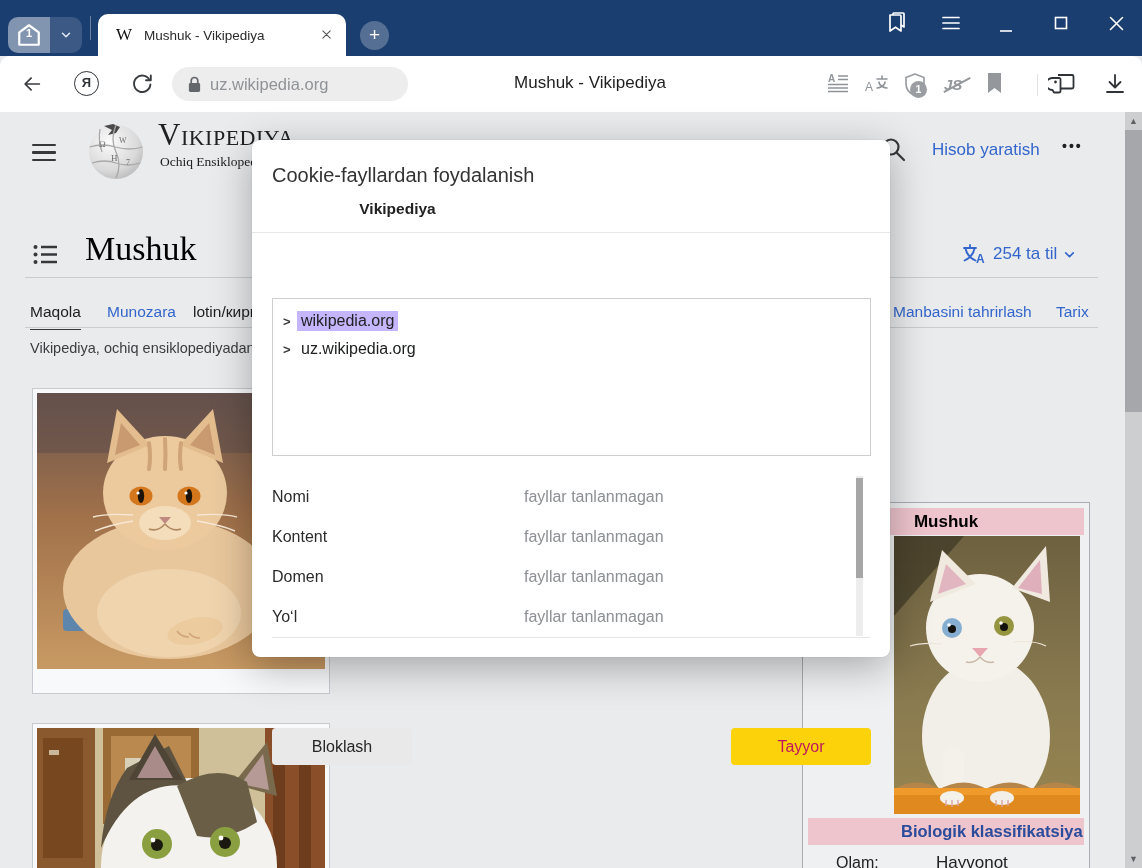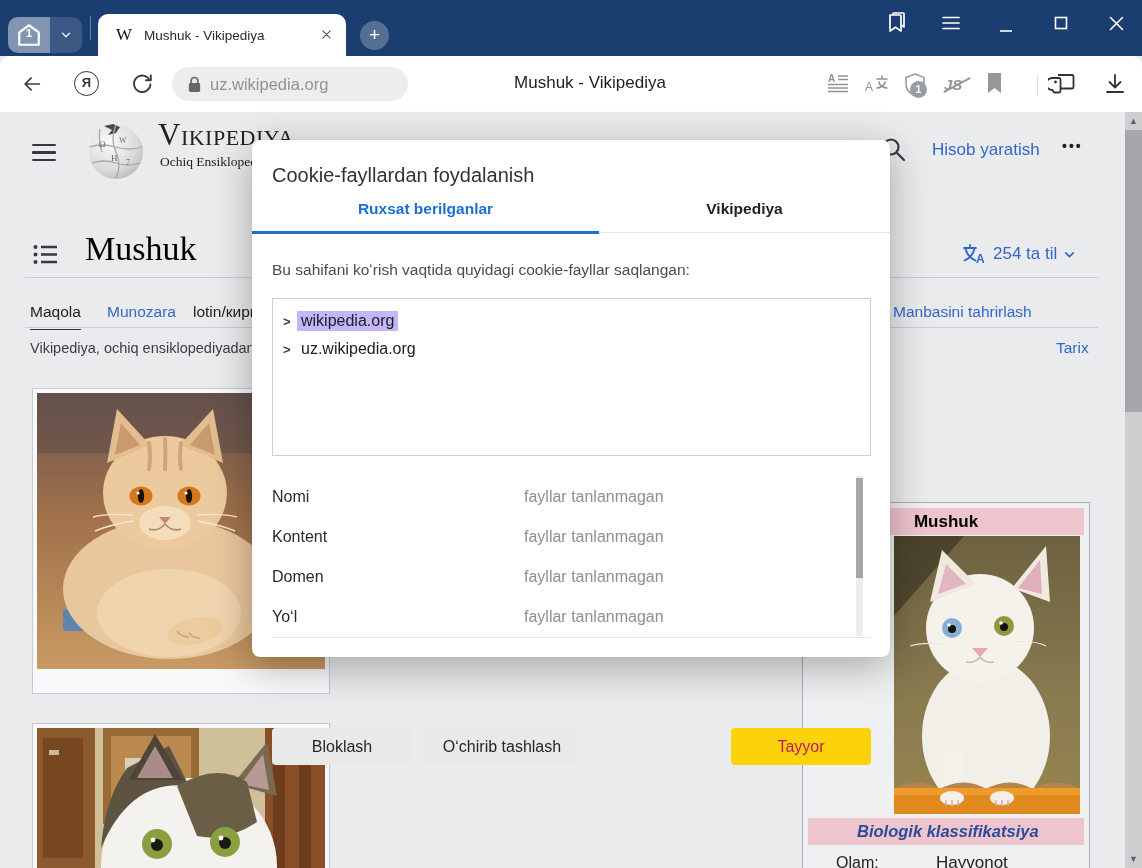--- a/index.html
+++ b/index.html
@@ -246,21 +246,21 @@
       <svg width="13" height="13" viewBox="0 0 24 24">
         <path d="M5 9 l7 7 7-7" fill="none" stroke="#3366cc" stroke-width="3" stroke-linecap="round" stroke-linejoin="round"></path>
       </svg>
     </div>
     <div class="rule" style="left:25px; top:165px; width:1073px;"></div>
 
     <div class="abs" style="left:30px; top:191px; font-size:15.5px; color:#202122; border-bottom:1px solid #36383b; padding-bottom:8px;">Maqola</div>
     <a class="abs wlink" style="left:107px; top:191px; font-size:15.5px;">Munozara</a>
     <div class="abs" style="left:193px; top:191px; font-size:15.5px; color:#202122;">lotin/кирилл</div>
     <a class="abs wlink" style="left:893px; top:191px; font-size:15.5px;">Manbasini tahrirlash</a>
-    <a class="abs wlink" style="left:1056px; top:191px; font-size:15.5px;margin-top:36px;">Tarix</a>
+    <a class="abs wlink" style="left:1056px; top:191px; font-size:15.5px;">Tarix</a>
     <div class="rule" style="left:25px; top:215px; width:1073px;"></div>
 
     <div class="abs" style="left:30px; top:228px; font-size:14.5px; color:#3a3d40;">Vikipediya, ochiq ensiklopediyadan</div>
 
     <div class="thumb" style="left:32px; top:276px; width:298px; height:306px;">
       <svg width="288" height="276" viewBox="0 0 288 276">
         <defs>
           <linearGradient id="bg1" x1="0" y1="0" x2="0" y2="1">
             <stop offset="0%" stop-color="#6b564e"></stop>
               <stop offset="45%" stop-color="#a1714a"></stop>
@@ -353,45 +353,43 @@
         <path d="M48 108 q-20 -2 -32 2 M120 106 q20 -2 32 4" fill="none" stroke="#efe6da" stroke-width="1.2"></path>
         <rect x="48" y="212" width="22" height="52" rx="10" fill="#f4f1eb"></rect>
         <rect x="98" y="212" width="22" height="52" rx="10" fill="#f2efe9"></rect>
         <path d="M0 258 q24 -14 46 0 q24 -14 46 0 q24 -14 46 0 q24 -14 48 0" fill="none" stroke="#b5854a" stroke-width="9"></path>
         <rect x="0" y="258" width="186" height="20" fill="#e0891f"></rect>
         <rect x="0" y="252" width="186" height="7" fill="#ef9a2a"></rect>
         <ellipse cx="58" cy="262" rx="12" ry="7" fill="#f4f1eb"></ellipse>
           <ellipse cx="108" cy="262" rx="12" ry="7" fill="#f2efe9"></ellipse>
         <path d="M52 264 v6 M58 264 v7 M64 264 v6 M102 264 v6 M108 264 v7 M114 264 v6" stroke="#d9a6a6" stroke-width="1.4"></path>
       </svg>
-      <div class="pinkhdr" style="top:315px; text-align:left; padding-left:49px; font-size:16.5px; color:#2b4b9b;font-style:italic;">Biologik klassifikatsiya</div>
+      <div class="pinkhdr" style="top:315px; text-align:left; padding-left:93px; font-size:16.5px; color:#2b4b9b;">Biologik klassifikatsiya</div>
 
       <div class="taxrow" style="left:33px; top:351px;">
         <span>Olam:</span></div>
       <a class="taxrow wlink" style="left:133px; top:350px; font-size:17px;">Hayvonot</a>
 
     </div>
 
   </div>
 
   <div class="pgscroll">
     <div class="arr" style="top:0;">▲</div>
     <div class="pgthumb"></div>
     <div class="arr" style="bottom:0;">▼</div>
   </div>
 
   <div class="dialog">
     <div class="dlg-title">Cookie-fayllardan foydalanish</div>
 
     <div class="dlg-tabs">
-      <div class="dlg-tab active" style="width:347px;">Ruxsat berilganlar</div>
       <div class="dlg-tab" style="width:291px;">Vikipediya</div>
     </div>
 
-    <div class="dlg-desc">Bu sahifani koʻrish vaqtida quyidagi cookie-fayllar saqlangan:</div>
 
     <div class="tree">
       <div class="tree-item sel">
         <span class="tree-chev">&gt;</span>
         <span class="tree-label">wikipedia.org</span>
       </div>
       <div class="tree-item">
         <span class="tree-chev">&gt;</span>
         <span class="tree-label">uz.wikipedia.org</span>
       </div>
@@ -405,17 +403,16 @@
     <div class="fld-value" style="top:428px;">fayllar tanlanmagan</div>
     <div class="fld-label" style="top:468px;">Yoʻl</div>
     <div class="fld-value" style="top:468px;">fayllar tanlanmagan</div>
 
     <div class="dlg-scroll">
         <div class="th"></div>
       </div>
     <div class="dlg-div"></div>
 
     <div class="btn" style="left:20px; width:140px;">Bloklash</div>
-    <div class="btn" style="left:170px; width:160px;">Oʻchirib tashlash</div>
     <div class="btn primary" style="left:479px; width:140px;">Tayyor</div>
   </div>
 
 </div>
 
 </body></html>

